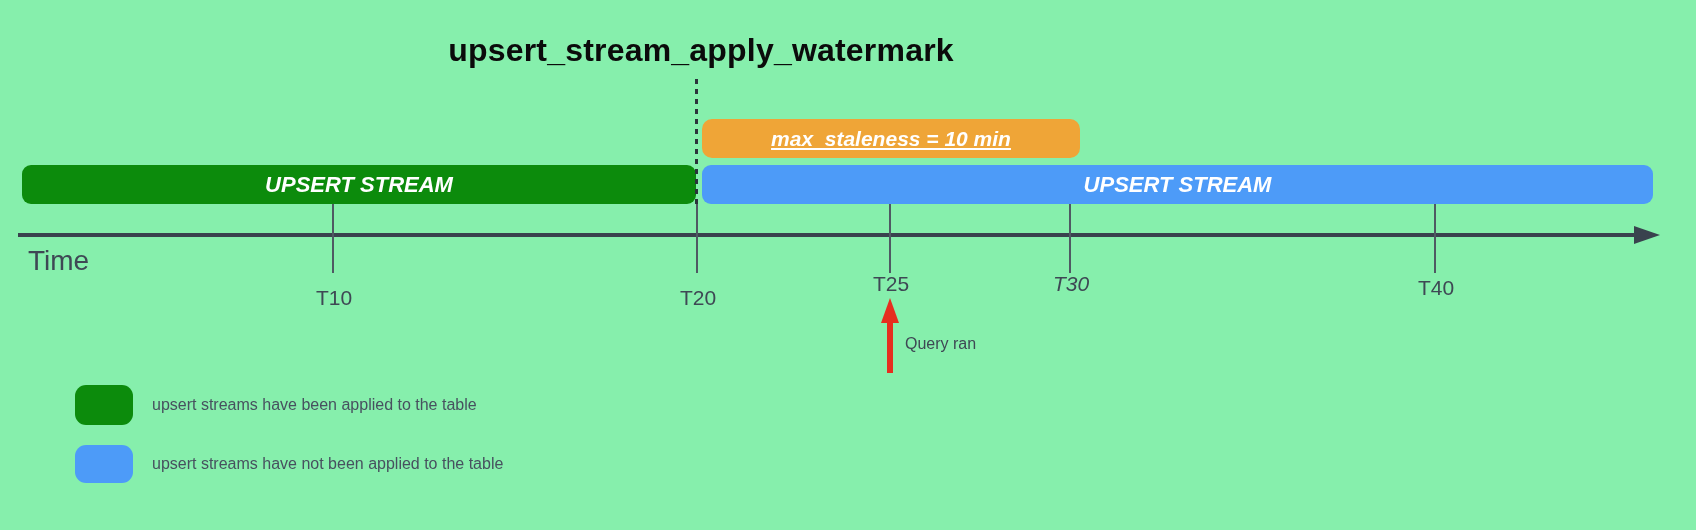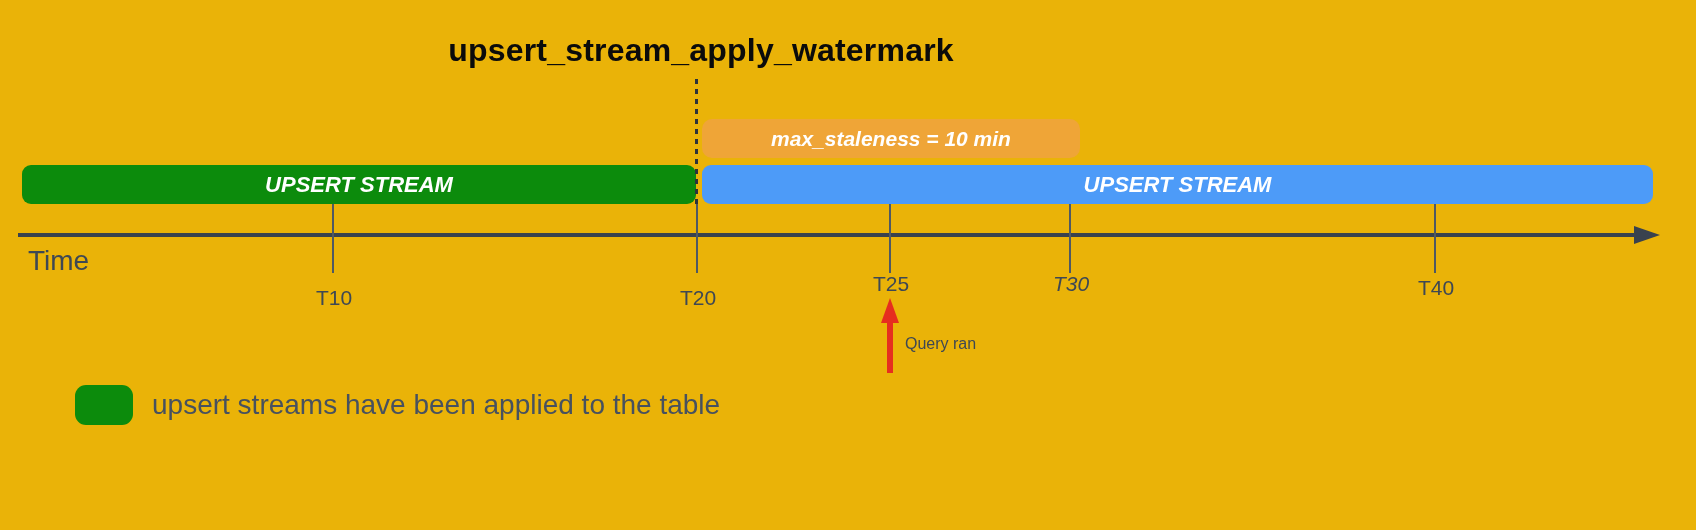--- a/index.html
+++ b/index.html
@@ -1,20 +1,20 @@
 <!DOCTYPE html>
 <html><head>
 <meta charset="utf-8">
 <style>
   html, body { margin: 0; padding: 0; background: #ffffff; }
   .canvas {
     position: relative;
     width: 1696px;
     height: 530px;
-    background: #eab308;
+    background: #86efac;
     font-family: "Liberation Sans", sans-serif;
     overflow: hidden;
   }
 
   .title {
     position: absolute;
     top: 32px;
     left: 701px;
     transform: translateX(-50%);
     font-size: 32px;
@@ -39,21 +39,21 @@
     display: flex;
     align-items: center;
     justify-content: center;
     color: #ffffff;
     font-weight: bold;
     font-style: italic;
     white-space: nowrap;
   }
   .bar-staleness {
     left: 702px; top: 119px; width: 378px; height: 39px;
-    background: #efa537; border-radius: 10px; font-size: 21px;
+    background: #efa537; border-radius: 10px; font-size: 21px; text-decoration: underline;
   }
   .bar-applied {
     left: 22px; top: 165px; width: 674px; height: 39px;
     background: #0c8b0c; border-radius: 9px; font-size: 22px;
   }
   .bar-unapplied {
     left: 702px; top: 165px; width: 951px; height: 39px;
     background: #4d9bf8; border-radius: 9px; font-size: 22px;
   }
 
@@ -134,21 +134,21 @@
   .legend-unapplied { left: 75px; top: 445px; }
   .swatch {
     width: 58px; height: 40px;
     border-radius: 11px;
     flex: 0 0 auto;
   }
   .swatch-green { background: #0c8b0c; }
   .swatch-blue  { background: #4d9bf8; height: 38px; }
   .legend-label {
     margin-left: 19px;
-    font-size: 28px;
+    font-size: 16px;
     color: #47515f;
     white-space: nowrap;
   }
 </style>
 </head>
 <body>
 
 <div class="canvas">
 
   <div class="title">upsert_stream_apply_watermark</div>
@@ -185,14 +185,18 @@
 
   <div class="query-arrow-head"></div>
   <div class="query-arrow-shaft"></div>
   <div class="query-label">Query ran</div>
 
   <div class="legend-item legend-applied">
     <div class="swatch swatch-green"></div>
     <div class="legend-label">upsert streams have been applied to the table</div>
   </div>
 
+  <div class="legend-item legend-unapplied">
+    <div class="swatch swatch-blue"></div>
+    <div class="legend-label">upsert streams have not been applied to the table</div>
+  </div>
 
 </div>
 
 </body></html>

